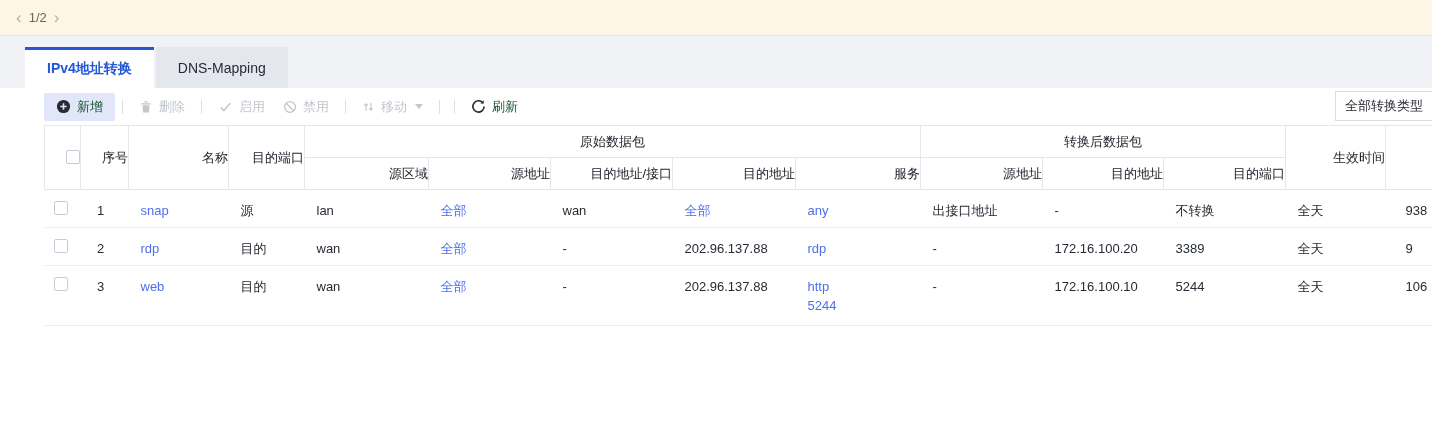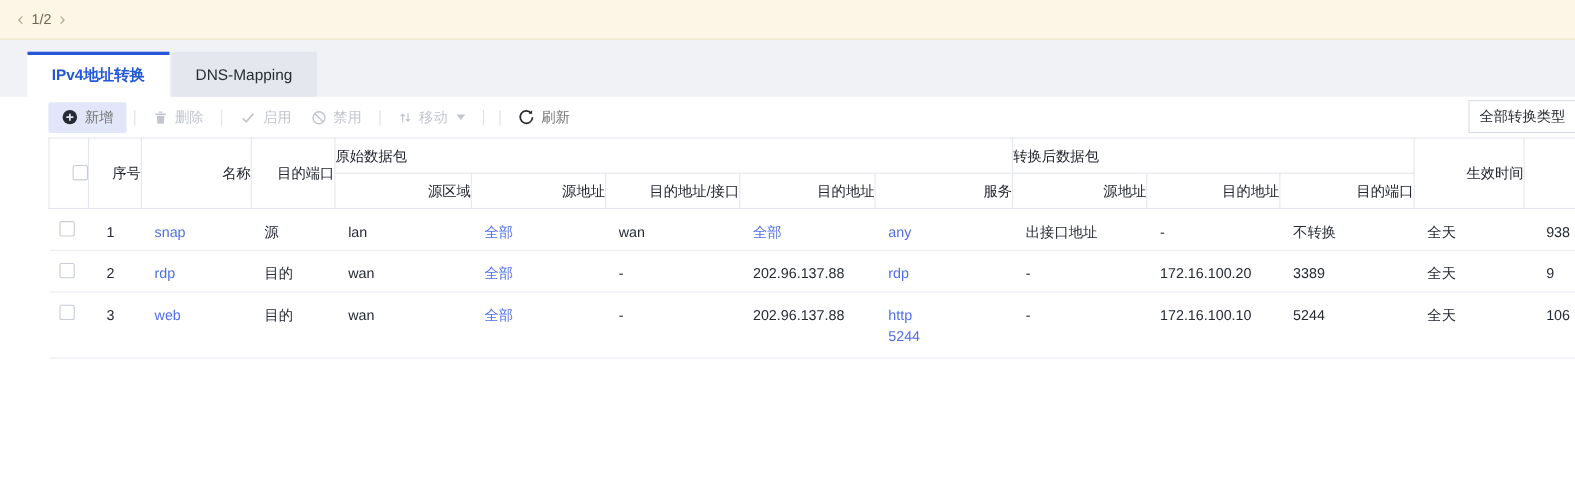--- a/index.html
+++ b/index.html
@@ -18,38 +18,38 @@
 
   
   .tabstrip { height:52px; background:#f0f2f6; display:flex; align-items:flex-end; padding-left:25px; }
   .tab { height:41px; display:flex; align-items:center; padding:0 22px; font-size:14px;
          color:#272b33; background:#e4e7ee; margin-right:2px; cursor:pointer; }
   .tab.active { background:#fff; color:#2257d8; font-weight:bold; border-top:3px solid #2456d6; }
 
   
   .content { background:#fff; }
   .toolbar { position:relative; height:37px; display:flex; align-items:center; padding-left:44px; }
-  .tbtn { display:flex; align-items:center; gap:6px; font-size:13px; color:#737373;
+  .tbtn { display:flex; align-items:center; gap:6px; font-size:13px; color:#14532d;
           padding:5px 9px; border-radius:2px; cursor:pointer; white-space:nowrap; }
   .tbtn.add { background:#e1e7f9; padding:5px 12px; }
   .tbtn.disabled { color:#c2c6cd; cursor:default; }
   .tdiv { width:1px; height:14px; background:#dde0e6; margin:0 7px; }
   .caret { width:0; height:0; border-left:4px solid transparent; border-right:4px solid transparent;
            border-top:5px solid #565b63; margin-left:2px; }
   .disabled .caret { border-top-color:#c2c6cd; }
   .filter-select { position:absolute; left:1335px; top:3px; height:30px; width:150px;
                    border:1px solid #d8dce3; background:#fff; display:flex; align-items:center;
                    padding-left:9px; font-size:13px; color:#262a31; cursor:pointer; }
 
   
   .tablewrap { padding-left:44px; }
   table { border-collapse:collapse; table-layout:fixed; width:1461px; font-size:13px; }
   thead th { border:1px solid #e4e7ed; font-weight:normal; color:#20242c; background:#fff;
              height:32px; text-align:right; padding-left:12px; }
-  thead th.group { text-align:left; padding-left:0; }
+  thead th.group { text-align:center; padding-left:0; }
   tbody td { border-bottom:1px solid #e9ecf1; color:#262b33; vertical-align:top;
              padding:11px 8px 0 12px; line-height:19px; }
   tbody tr.r1, tbody tr.r2 { height:38px; }
   tbody tr.r3 { height:60px; }
   td.ctr { text-align:center; padding-left:0; }
   td.match { padding-left:20px; }
   a.lnk { color:#4e6fe9; text-decoration:none; cursor:pointer; display:inline-block;text-align:right; }
   .checkbox { display:inline-block; width:14px; height:14px; border:1px solid #c7ccd6;
               border-radius:2px; background:#fff; cursor:pointer; }
   th .checkbox { margin-top:2px; }

